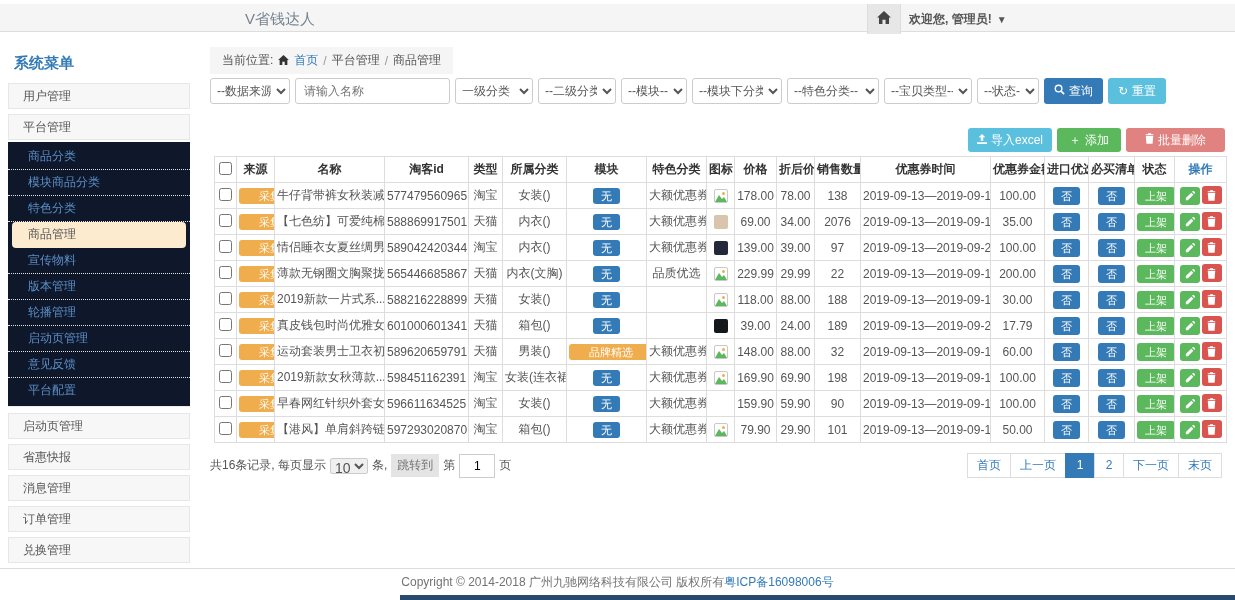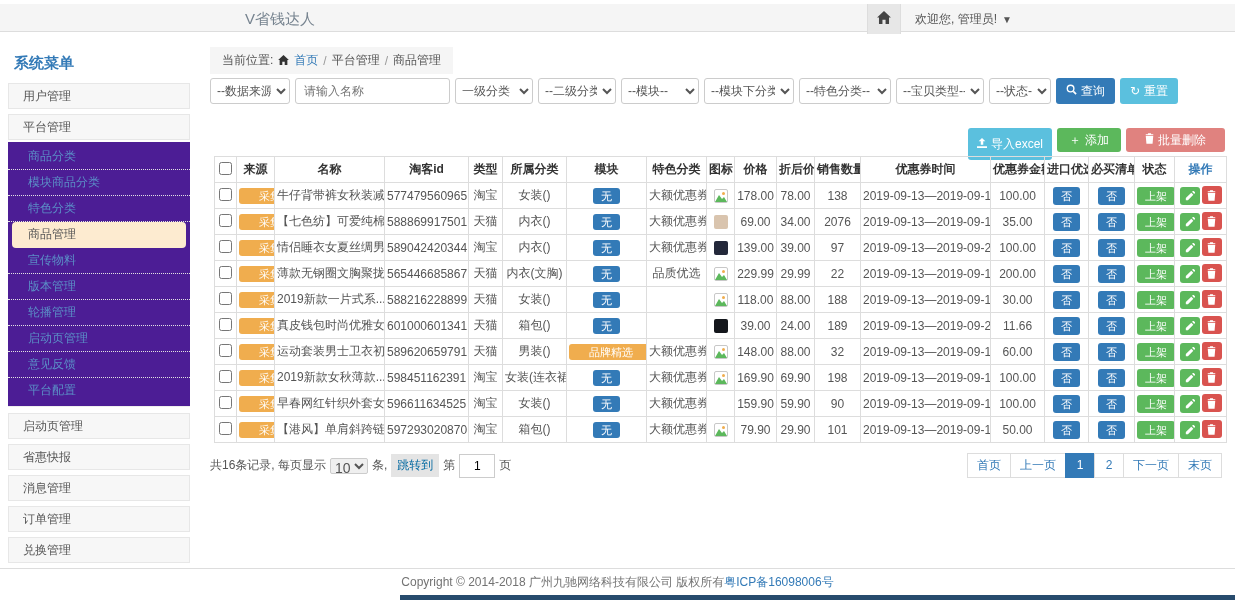--- a/index.html
+++ b/index.html
@@ -6,29 +6,29 @@
   html,body { width:1235px; height:600px; overflow:hidden;
     font-family:"Liberation Sans","DejaVu Sans",sans-serif; background:#fff; color:#555; font-size:12px; }
 
   
   .topbar { position:absolute; left:0; top:4px; width:1235px; height:28px;
     background:#f5f5f5; border-bottom:1px solid #ddd; }
   .topbar-title { position:absolute; left:245px; top:0; line-height:30px; font-size:15px; color:#76838f; }
   .topbar-right { position:absolute; right:0; top:0; height:30px; display:flex; align-items:stretch; width:368px; }
   .home-box { width:34px; display:flex; align-items:center; justify-content:center;
     background:#e7e7e7; border-left:1px solid #ddd; border-right:1px solid #ddd; cursor:pointer; }
-  .welcome { display:flex; align-items:center; gap:5px; padding-left:14px; color:#555; cursor:pointer; }
+  .welcome { display:flex; align-items:center; gap:5px; padding-left:8px; color:#555; cursor:pointer;font-weight:bold; }
   .caret { font-size:10px; color:#555; }
 
   
   .sidebar { position:absolute; left:8px; top:50px; width:182px; }
   .sidebar-title { font-size:15px; font-weight:bold; color:#337ab7; padding:4px 0 4px 6px; margin-bottom:6px; }
   .menu-item { height:26px; line-height:24px; background:#f7f7f7; border:1px solid #e7e7e7;
     color:#555; padding-left:14px; margin-bottom:5px; cursor:pointer; }
-  .submenu { background:#4c1d95; border-bottom:1px solid #eee; margin:-3px 0 6px 0; padding:2px 0; }
+  .submenu { background:#0f172a; border-bottom:1px solid #eee; margin:-3px 0 6px 0; padding:2px 0; }
   .submenu-item { height:26px; line-height:25px; padding-left:20px; color:#5b8fc7;
     border-bottom:1px dotted #e3e3e3; cursor:pointer; }
   .submenu-item:last-child { border-bottom:none; }
   .submenu-item.active { background:#fdebd0; border-radius:4px; margin:0 4px; padding-left:16px;
     color:#555; border-bottom:none; }
 
   
   .main { position:absolute; left:210px; top:45px; width:1015px; }
   .breadcrumb { position:absolute; left:0; top:2px; display:inline-flex; align-items:center; gap:5px;
     background:#f5f5f5; padding:5px 12px; color:#555; }
@@ -39,21 +39,21 @@
   .filters select { height:26px; border:1px solid #ccc; border-radius:3px; background:#fff;
     color:#555; font-size:12px; padding:0 2px; font-family:inherit; }
   .filters input { height:26px; width:155px; border:1px solid #ccc; border-radius:3px;
     padding:0 8px; font-size:12px; color:#555; font-family:inherit; }
   .btn { display:inline-flex; align-items:center; justify-content:center; gap:4px; border:none;
     border-radius:3px; color:#fff; font-size:12px; cursor:pointer; font-family:inherit; }
   .btn-search { height:26px; padding:0 10px; background:#337ab7; }
   .btn-reset  { height:26px; padding:0 10px; background:#5bc0de; }
 
   .toolbar { position:absolute; right:0; top:83px; display:flex; gap:5px; }
-  .btn-import { height:32px; padding:0 9px; background:#5bc0de; }
+  .btn-import { height:24px; padding:0 9px; background:#5bc0de; }
   .btn-add    { height:24px; padding:0 12px; background:#5cb85c; }
   .btn-bulk   { height:24px; padding:0 19px; background:#e0827f; }
 
   
   .table-wrap { position:absolute; left:4px; top:111px; }
   table { border-collapse:collapse; table-layout:fixed; width:1012px; }
   th,td { border:1px solid #ddd; text-align:center; font-size:12px; color:#555;
     height:26px; padding:2px 2px; overflow:hidden; white-space:nowrap; }
   th { font-weight:bold; color:#333; }
   th.op-head { color:#337ab7; }
@@ -67,21 +67,21 @@
     border-radius:3px; cursor:pointer; margin:0 1px; }
   .op-edit { background:#5cb85c; } .op-del { background:#d9534f; }
   .thumb { display:inline-block; width:14px; height:14px; vertical-align:middle; border-radius:2px; }
   .thumb-broken { border:1px solid #c8c8c8; background:#fff; }
   .module-mix { display:inline-flex; align-items:center; gap:2px; }
 
   
   .pager { position:absolute; left:0; top:408px; width:1012px; display:flex; align-items:center; }
   .pager-left { display:flex; align-items:center; gap:4px; color:#555; }
   .pager select { height:16px; border:1px solid #ccc; border-radius:2px; font-size:14px; color:#555; font-family:inherit; }
-  .jump-chip { background:#e4e4e4; padding:3px 6px; color:#0369a1; cursor:pointer; }
+  .jump-chip { background:#e4e4e4; padding:3px 6px; color:#737373; cursor:pointer; }
   .jump-input { width:36px; height:24px; border:1px solid #ccc; text-align:center; font-size:12px; font-family:inherit; }
   .pager-right { margin-left:auto; display:flex; }
   .page-btn { min-width:30px; padding:0 9px; height:25px; line-height:23px; border:1px solid #ddd;
     color:#337ab7; background:#fff; text-align:center; margin-left:-1px; cursor:pointer; }
   .page-btn.active { background:#337ab7; border-color:#337ab7; color:#fff; }
 
   
   .footer { position:absolute; left:0; top:568px; width:1235px; height:27px; background:#fff;
     border-top:1px solid #ddd; display:flex; align-items:center; justify-content:center; z-index:5; color:#737373; }
   .footer .icp { color:#337ab7; cursor:pointer; }
@@ -147,21 +147,21 @@
     <span>平台管理</span>
     <span class="sep">/</span>
     <span>商品管理</span>
   </div>
 
   <div class="filters">
     <select style="width:80px"><option>--数据来源--</option></select>
     <input type="text" placeholder="请输入名称" style="">
     <select style="width:78px"><option>一级分类</option></select>
     <select style="width:78px"><option>--二级分类--</option></select>
-    <select style="width:78px"><option>--模块--</option></select>
+    <select style="width:66px"><option>--模块--</option></select>
     <select style="width:90px"><option>--模块下分类--</option></select>
     <select style="width:92px"><option>--特色分类--</option></select>
     <select style="width:88px"><option>--宝贝类型--</option></select>
     <select style="width:62px"><option>--状态--</option></select>
     <button class="btn btn-search">
       <span class="ico">
         <svg width="11" height="11" viewBox="0 0 12 12">
             <circle cx="5" cy="5" r="3.6" fill="none" stroke="#fff" stroke-width="1.5"></circle>
             <line x1="8" y1="8" x2="11" y2="11" stroke="#fff" stroke-width="1.8"></line>
           </svg>
@@ -398,21 +398,21 @@
             <td>601000601341</td>
             <td>天猫</td>
             <td>箱包()</td>
             <td><span class="badge badge-blue">无</span></td>
             <td></td>
             <td><span class="thumb" style="background:#14171c"></span></td>
             <td>39.00</td>
             <td>24.00</td>
             <td>189</td>
             <td>2019-09-13—2019-09-20</td>
-            <td>11.66</td>
+            <td>17.79</td>
             <td><span class="btn-cell bb">否</span></td>
             <td><span class="btn-cell bb">否</span></td>
             <td><span class="btn-cell bg">上架</span></td>
             <td><span class="op-btn op-edit">
                 <svg width="10" height="10" viewBox="0 0 12 12">
                   <path fill="#fff" d="M1 8.5 L7.5 2 L10 4.5 L3.5 11 H1 Z M8.5 1 L10 -0.5 L12.5 2 L11 3.5 Z"></path>
                 </svg>
               </span><span class="op-btn op-del">
                 <svg width="9" height="11" viewBox="0 0 12 14">
                   <path fill="#fff" d="M1 3.5h10l-.9 10.5H1.9zM4.2 0h3.6l.6 1.2H11v1.6H1V1.2h2.6z"></path>

